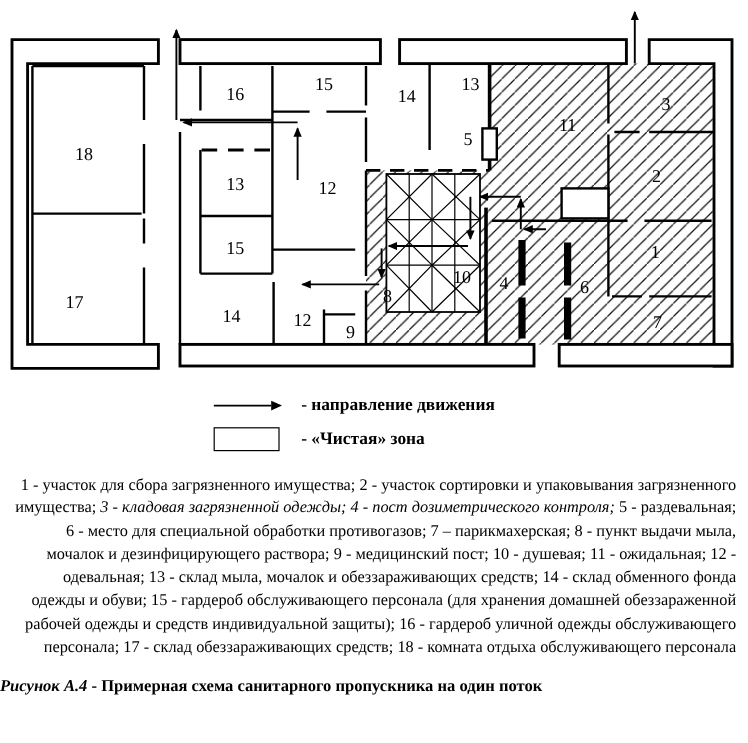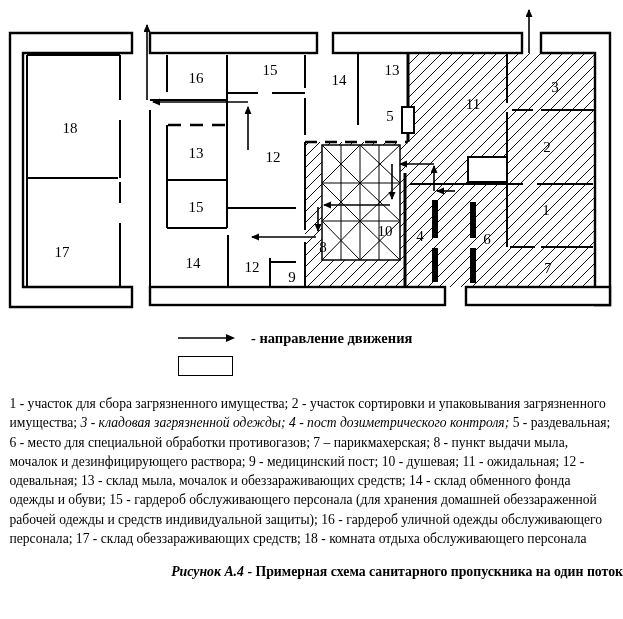--- a/index.html
+++ b/index.html
@@ -7,24 +7,24 @@
   .plan-wrap{width:623px;height:318px;position:relative;}
   svg{display:block;}
   .room-label{font:15px "Liberation Serif",serif;text-anchor:middle;fill:#000;}
   .legend{margin:6px 0 0 178px;text-align:right;}
   .legend-row{display:flex;align-items:center;height:28px;}
   .legend-sym{width:57px;display:flex;align-items:center;justify-content:flex-start;}
   .legend-label{margin-left:16px;font-size:14.5px;font-weight:bold;}
   .box-clean{width:53px;height:18px;border:1.5px solid #000;background:#fff;}
   .box-dirty{width:53px;height:18px;border:1.5px solid #000;
     background:repeating-linear-gradient(135deg,#000 0 2px,transparent 2px 8.5px);}
-  .desc{width:604px;margin:14px auto 16px auto;text-align:left;
+  .desc{width:604px;margin:14px auto 16px auto;text-align:right;
     font-size:13.6px;line-height:1.42;}
   .desc .it{font-style:italic;}
-  .caption{margin-top:13px;text-align:right;font-size:13.8px;font-weight:bold;}
+  .caption{margin-top:13px;text-align:left;font-size:13.8px;font-weight:bold;}
   .caption .fig{font-style:italic;}
 </style>
 </head>
 <body>
 
 <div class="plan-wrap">
 <svg id="plan-svg" width="623" height="318" viewBox="0 0 623 318">
   <defs>
     <pattern id="hatch" width="11" height="11" patternUnits="userSpaceOnUse">
       <path d="M0,11 L11,0" stroke="#111" stroke-width="1"></path>
@@ -130,18 +130,19 @@
         <line x1="0" y1="5" x2="48" y2="5" stroke="#000" stroke-width="1.6"></line>
         <path d="M48,1 L57,5 L48,9 Z" fill="#000"></path>
       </svg>
     </span>
     <span class="legend-label">- направление движения</span>
   </div>
   <div class="legend-row">
     <span class="legend-sym">
         <span class="box-clean"></span>
       </span>
+    <span class="legend-label">- «Чистая» зона</span>
   </div>
 </div>
 
 <div class="desc"><span>1 - участок для сбора загрязненного имущества; 2 - участок сортировки и упаковывания загрязненного имущества; </span><span class="it">3 - кладовая загрязненной одежды; 4 - пост дозиметрического контроля; </span><span>5 - раздевальная; 6 - место для специальной обработки противогазов; 7 – парикмахерская; 8 - пункт выдачи мыла, мочалок и дезинфицирующего раствора; 9 - медицинский пост; 10 - душевая; 11 - ожидальная; 12 - одевальная; 13 - склад мыла, мочалок и обеззараживающих средств; 14 - склад обменного фонда одежды и обуви; 15 - гардероб обслуживающего персонала (для хранения домашней обеззараженной рабочей одежды и средств индивидуальной защиты); 16 - гардероб уличной одежды обслуживающего персонала; 17 - склад обеззараживающих средств; 18 - комната отдыха обслуживающего персонала</span></div>
 
 <div class="caption"><span class="fig">Рисунок А.4</span><span> - Примерная схема санитарного пропускника на один поток</span></div>
 
 </body></html>

